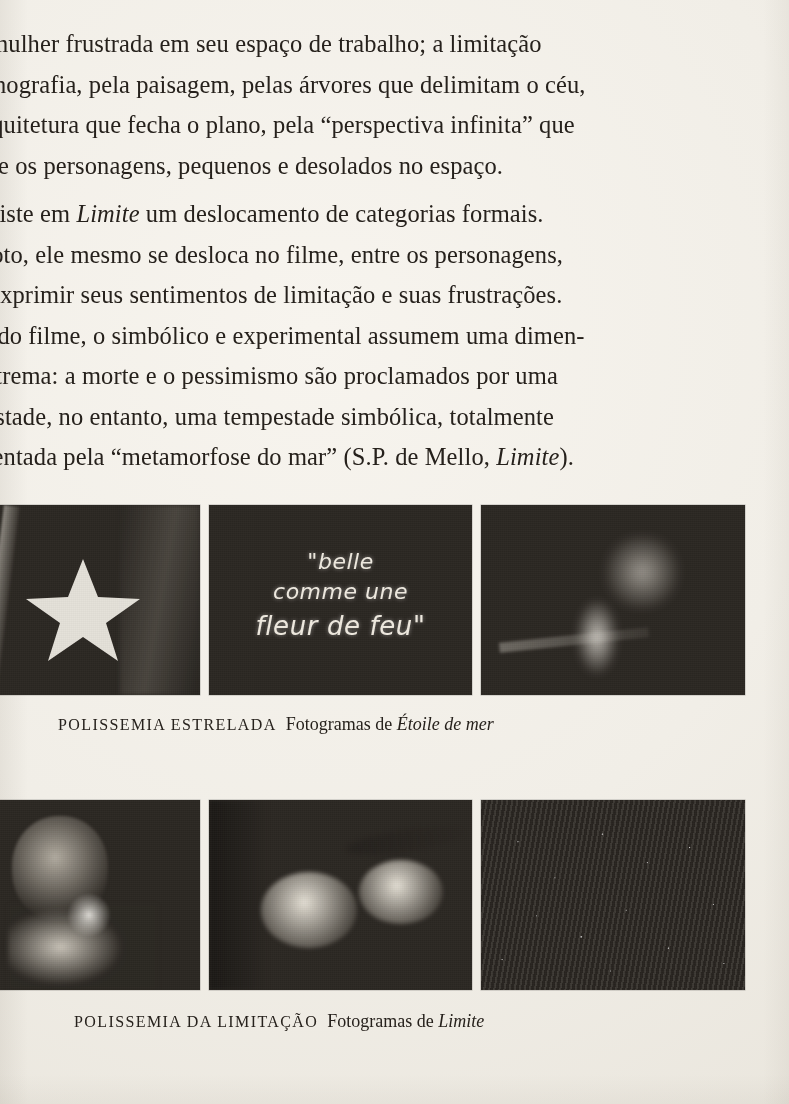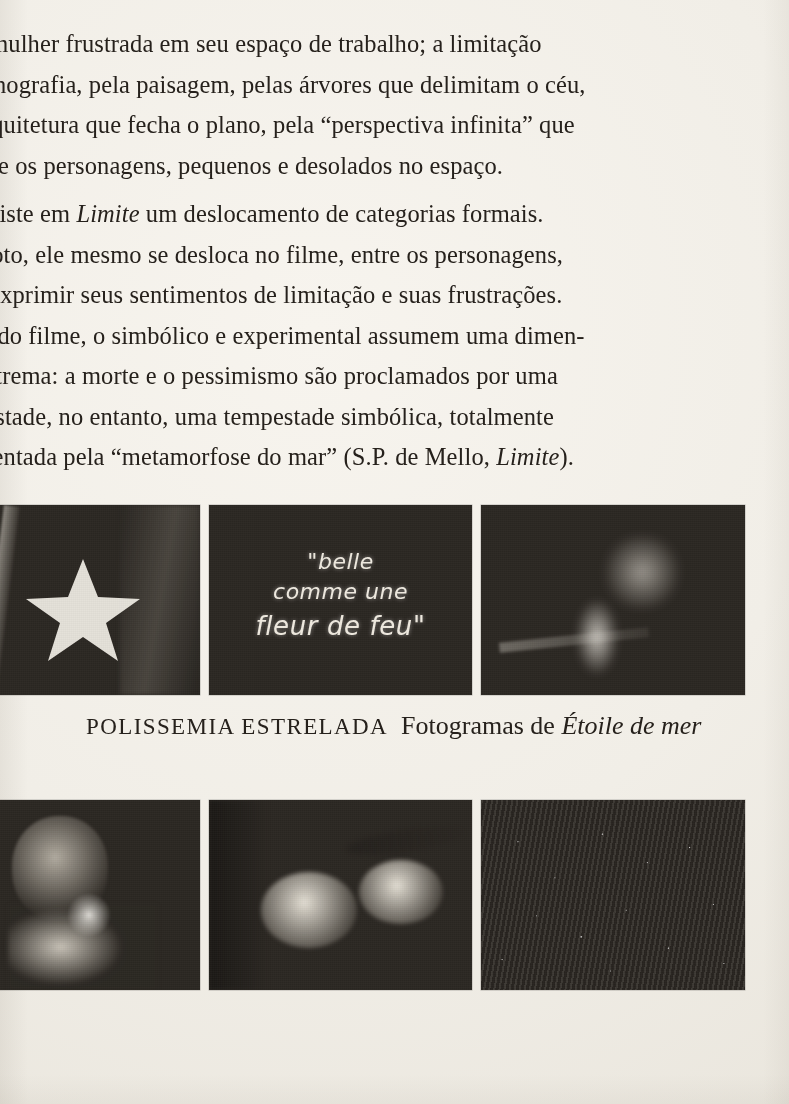--- a/index.html
+++ b/index.html
@@ -224,27 +224,26 @@
 
   
   .caption {
     position: absolute;
     color: #26211c;
     font-family: "Liberation Serif", serif;
     font-size: 21px;
     white-space: nowrap;
   }
   .caption .sc {
-    font-size: 23px;
+    font-size: 16px;
     letter-spacing: 1.4px;
     font-variant: small-caps;
     text-transform: uppercase;
-    margin-left: 28px;
-  }
-  .caption .rest { font-size: 26px; }
+  }
+  .caption .rest { font-size: 18px; }
   .caption em { }
 
   .cap1 { left: 58px; top: 711px; }
   .cap2 { left: 74px; top: 1008px; }
 </style>
 </head>
 <body>
 
 <div class="page"></div>
 
@@ -314,14 +313,17 @@
       <div class="grain"></div>
     </div>
 
     <div class="frame f2c">
       <div class="sparkle"></div>
       <div class="grain"></div>
     </div>
 
   </div>
 
+  <div class="caption cap2">
+    <span class="sc">POLISSEMIA DA LIMITAÇÃO</span><span class="rest">&nbsp; </span><span class="rest">Fotogramas de </span><em class="rest">Limite</em>
+  </div>
 
 </div>
 
 </body></html>

